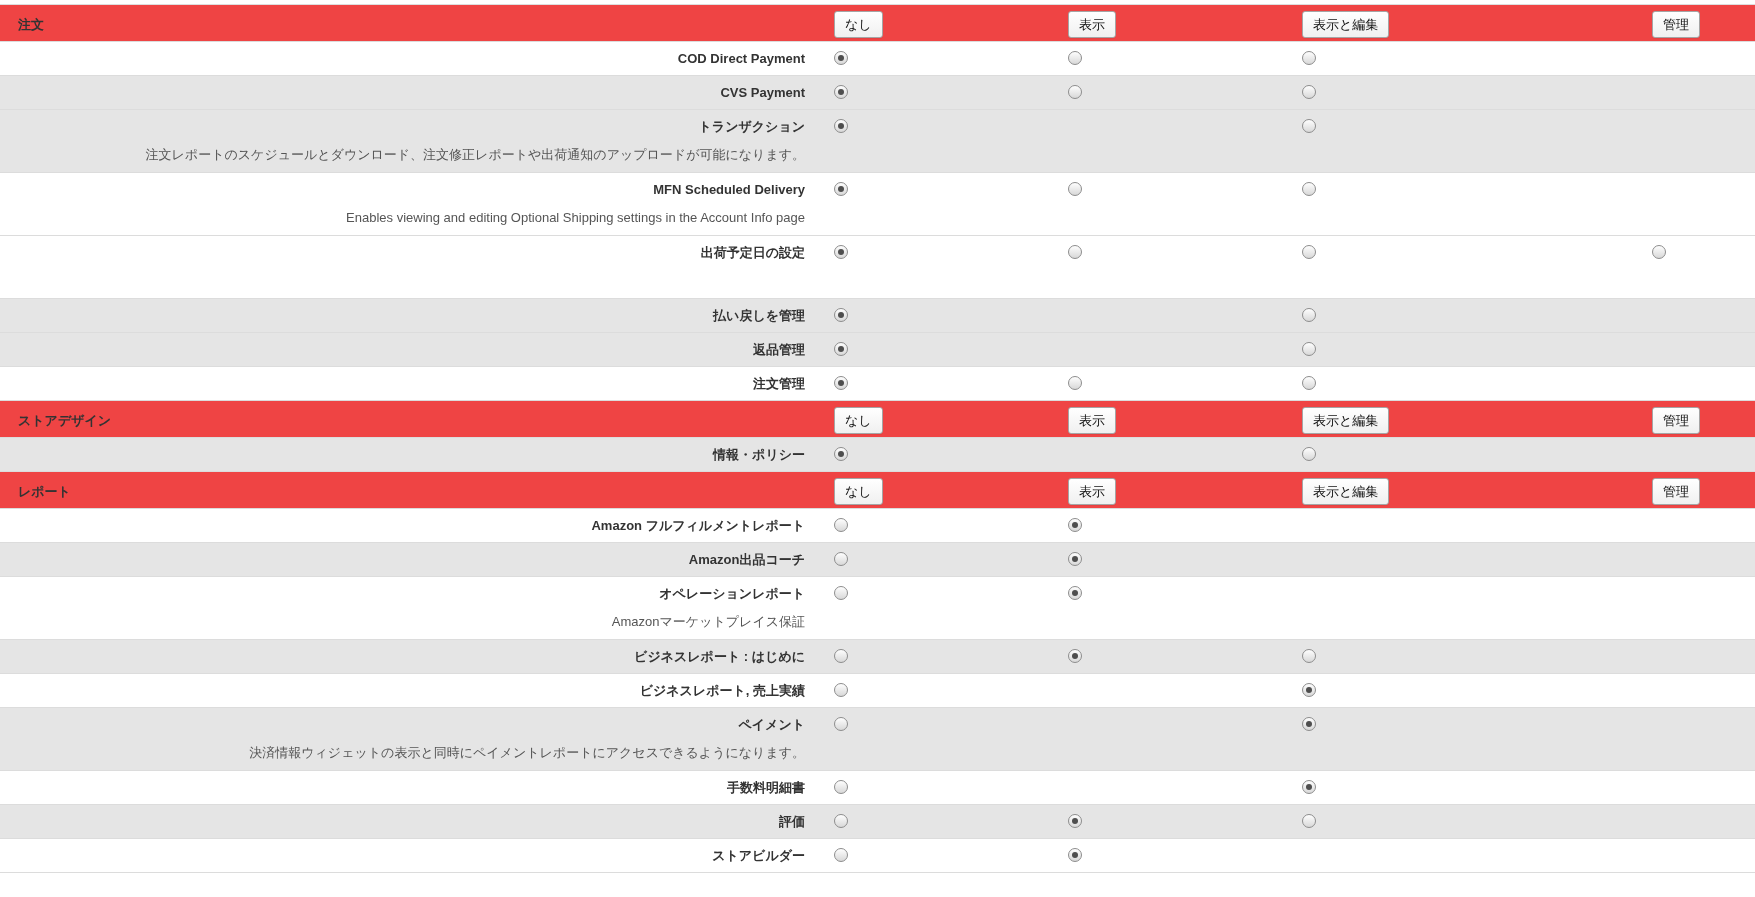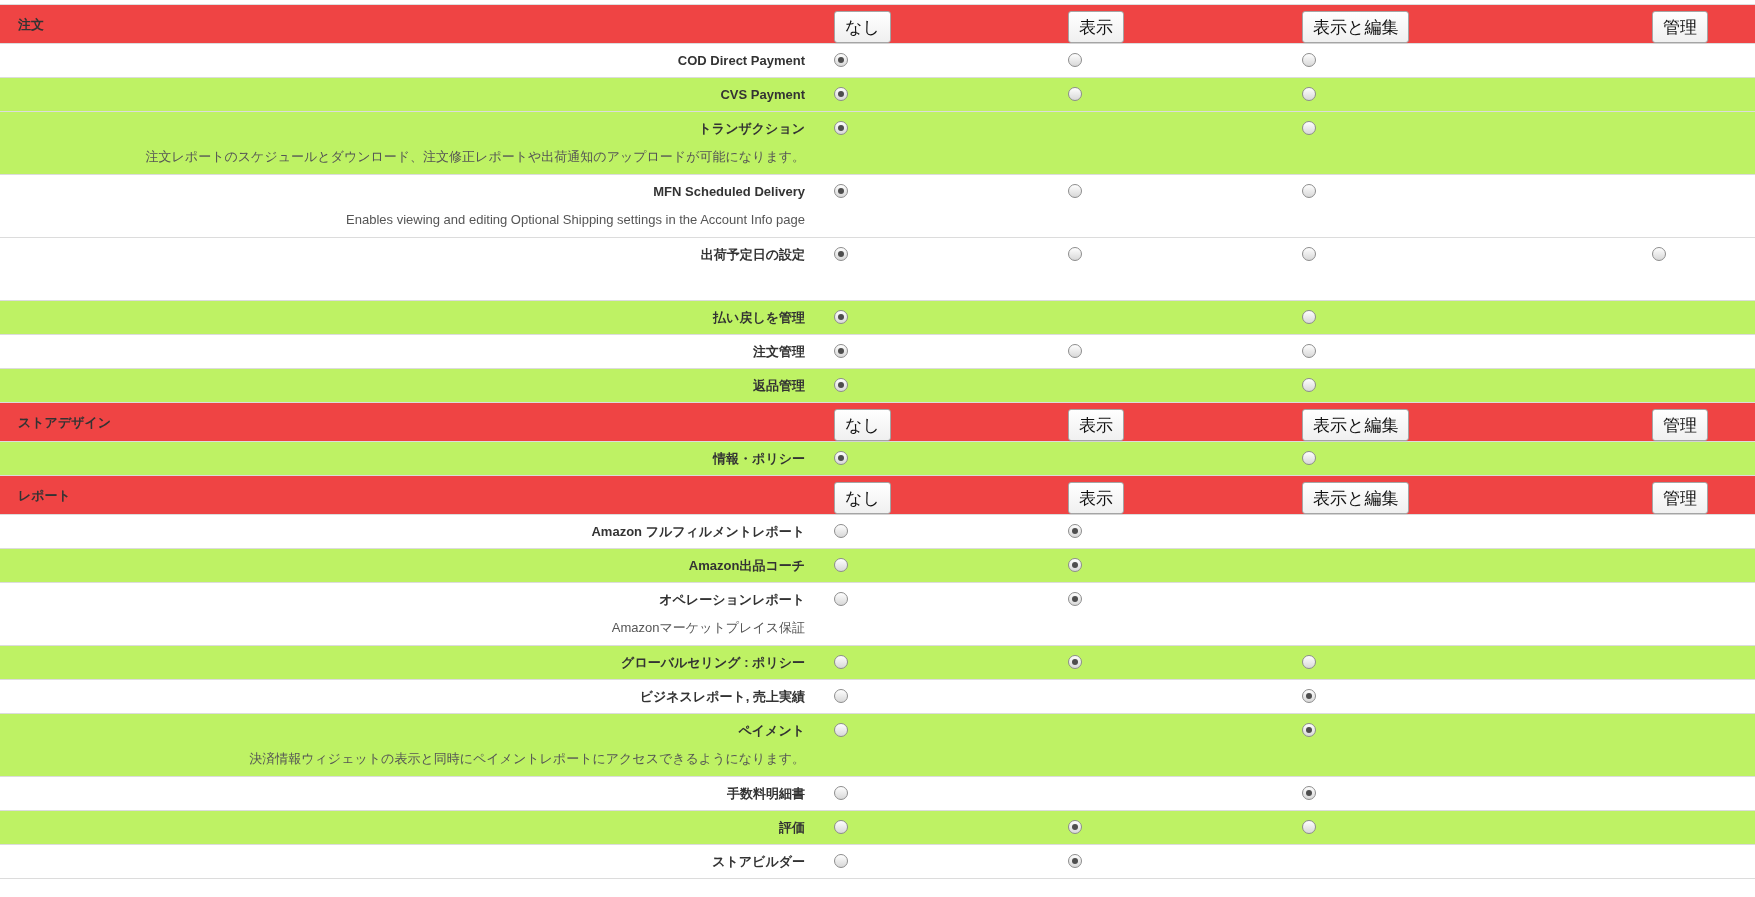--- a/index.html
+++ b/index.html
@@ -13,21 +13,21 @@
 
   .row {
     display:grid;
     grid-template-columns:834px 234px 234px 350px 1fr;
     border-bottom:1px solid #dcdcdc;
     box-sizing:border-box;
     background:#ffffff;
   }
   .row.simple    { min-height:33px; }
   .row.with-desc { min-height:63px; }
-  .row.alt       { background:#bef264; }
+  .row.alt       { background:#e5e5e5; }
   .header-row    { min-height:37px; background:#ef4444; }
 
   .section-title { font-weight:bold; color:#333; padding:11px 0 0 18px; }
 
   .label-cell { text-align:right; padding:9px 29px 8px 8px; }
   .perm-label { font-weight:bold; color:#333; line-height:16px; }
   .perm-desc  { margin-top:12px; color:#555; line-height:15px; }
 
   .radio-cell { padding-top:9px; }
   .radio {
@@ -41,21 +41,21 @@
     content:""; position:absolute; left:3px; top:3px;
     width:6px; height:6px; border-radius:50%; background:#4e4e4e;
   }
 
   .btn-cell { padding-top:6px; }
   .perm-btn {
     display:inline-block;
     background:linear-gradient(#ffffff,#f0f0f0);
     border:1px solid #a5a5a5; border-radius:3px;
     padding:4px 10px 3px 10px;
-    font-family:inherit; font-size:17px; color:#111;
+    font-family:inherit; font-size:13px; color:#111;
     cursor:pointer; box-shadow:0 1px 0 rgba(0,0,0,0.04);
   }
 </style>
 </head>
 <body>
 
 <div class="top-edge"></div>
 <div id="permissions-table">
     <div class="row header-row">
       <div class="section-title">注文</div>
@@ -113,35 +113,35 @@
     </div>
     <div class="row simple alt">
       <div class="label-cell">
         <div class="perm-label">払い戻しを管理</div>
       </div>
       <div class="radio-cell"><span class="radio selected"></span></div>
       <div class="radio-cell"></div>
       <div class="radio-cell"><span class="radio"></span></div>
       <div class="radio-cell"></div>
     </div>
+    <div class="row simple alt">
+      <div class="label-cell">
+        <div class="perm-label">返品管理</div>
+      </div>
+      <div class="radio-cell"><span class="radio selected"></span></div>
+      <div class="radio-cell"></div>
+      <div class="radio-cell"><span class="radio"></span></div>
+      <div class="radio-cell"></div>
+    </div>
     <div class="row simple">
       <div class="label-cell">
         <div class="perm-label">注文管理</div>
       </div>
       <div class="radio-cell"><span class="radio selected"></span></div>
       <div class="radio-cell"><span class="radio"></span></div>
-      <div class="radio-cell"><span class="radio"></span></div>
-      <div class="radio-cell"></div>
-    </div>
-    <div class="row simple alt">
-      <div class="label-cell">
-        <div class="perm-label">返品管理</div>
-      </div>
-      <div class="radio-cell"><span class="radio selected"></span></div>
-      <div class="radio-cell"></div>
       <div class="radio-cell"><span class="radio"></span></div>
       <div class="radio-cell"></div>
     </div>
     <div class="row header-row">
       <div class="section-title">ストアデザイン</div>
       <div class="btn-cell"><button class="perm-btn">なし</button></div>
       <div class="btn-cell"><button class="perm-btn">表示</button></div>
       <div class="btn-cell"><button class="perm-btn">表示と編集</button></div>
       <div class="btn-cell"><button class="perm-btn">管理</button></div>
     </div>
@@ -184,21 +184,21 @@
         <div class="perm-label">オペレーションレポート</div>
         <div class="perm-desc">Amazonマーケットプレイス保証</div>
       </div>
       <div class="radio-cell"><span class="radio"></span></div>
       <div class="radio-cell"><span class="radio selected"></span></div>
       <div class="radio-cell"></div>
       <div class="radio-cell"></div>
     </div>
     <div class="row simple alt">
       <div class="label-cell">
-        <div class="perm-label">グローバルセリング : ポリシー</div>
+        <div class="perm-label">ビジネスレポート : はじめに</div>
       </div>
       <div class="radio-cell"><span class="radio"></span></div>
       <div class="radio-cell"><span class="radio selected"></span></div>
       <div class="radio-cell"><span class="radio"></span></div>
       <div class="radio-cell"></div>
     </div>
     <div class="row simple">
       <div class="label-cell">
         <div class="perm-label">ビジネスレポート, 売上実績</div>
       </div>

